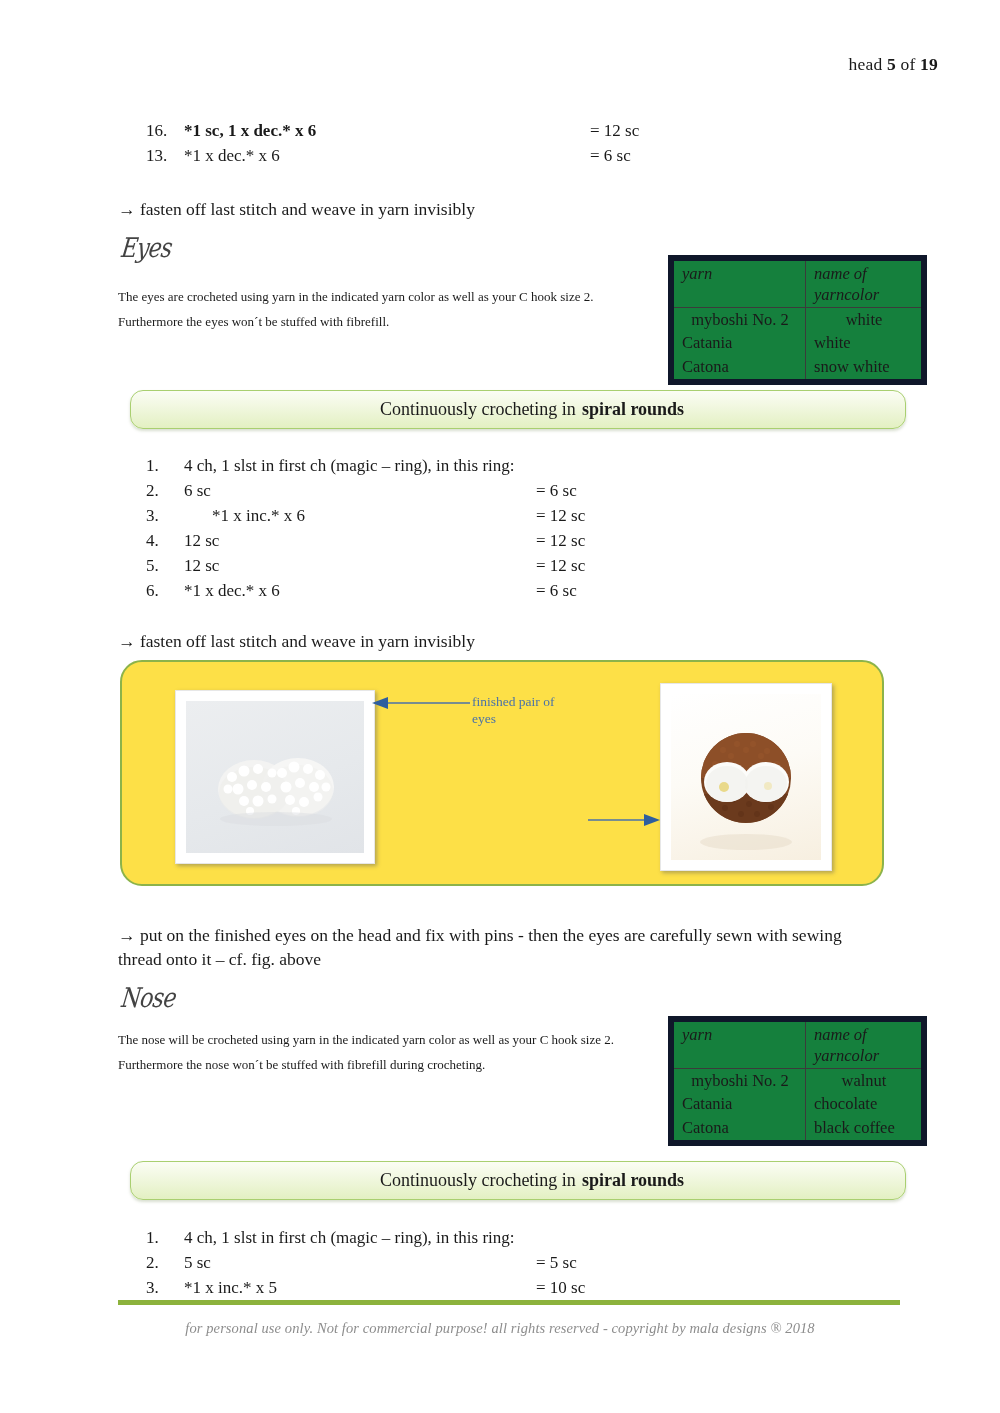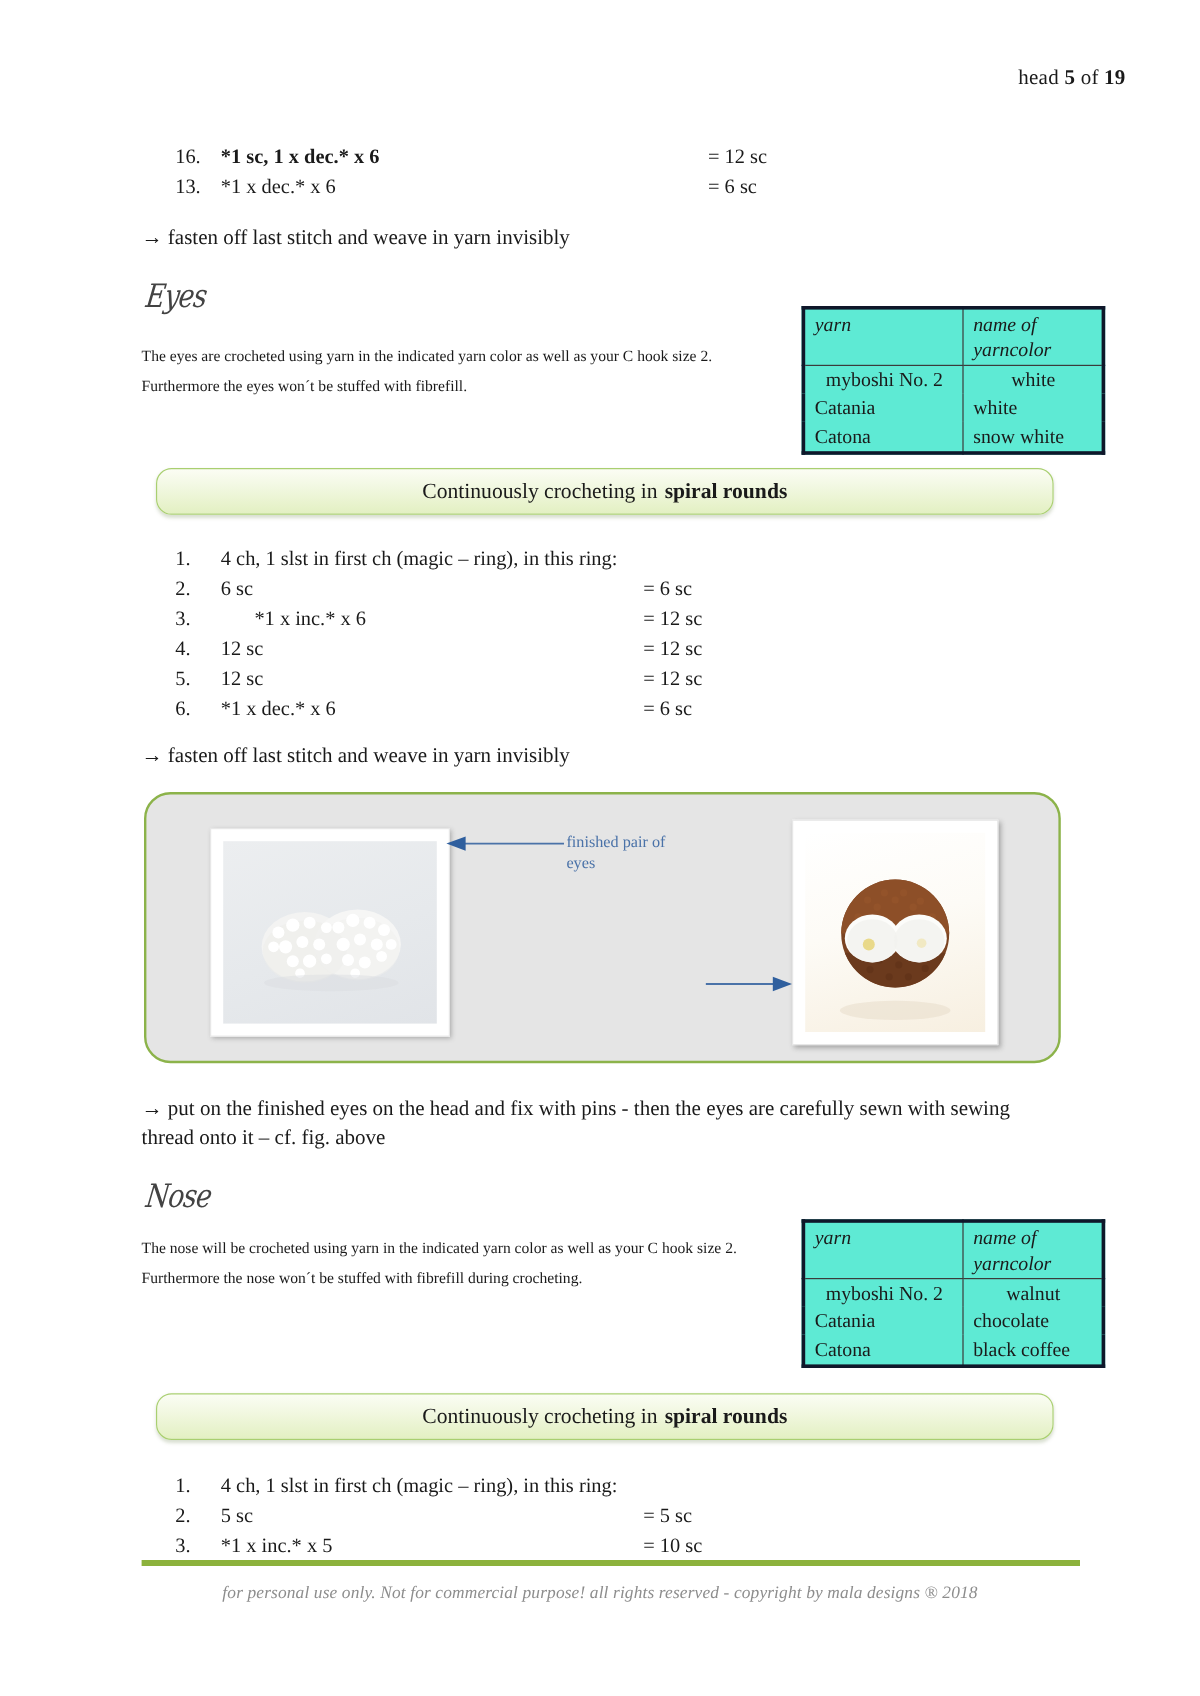--- a/index.html
+++ b/index.html
@@ -41,20 +41,21 @@
     width: 30px;
   }
   .prow .txt { position: absolute; }
   .prow .cnt { position: absolute; }
 
   
   .arrow-para {
     position: absolute;
     font-size: 17.5px;
     line-height: 24px;
+    margin-top: 12px;
   }
 
   
   .script-head {
     position: absolute;
     font-family: "DejaVu Serif", "Liberation Serif", serif;
     font-style: italic;
     font-weight: normal;
     font-size: 27px;
     color: #2a2a2a;
@@ -68,23 +69,23 @@
   .body-para {
     position: absolute;
     font-size: 13px;
     line-height: 24.5px;
   }
 
   
   .yarn-table {
     position: absolute;
     border-collapse: collapse;
-    border: 3px solid #0f172a;
+    border: 6px solid #0f172a;
     font-size: 16.5px;
-    background: #5eead4;
+    background: #15803d;
   }
   .yarn-table td {
     border: 1px solid #3b3b3b;
     padding: 2px 7px 2px 8px;
     vertical-align: top;
     line-height: 21px;
   }
   .yarn-table .hd {
     font-style: italic;
     border-bottom: 1px solid #3b3b3b;
@@ -100,29 +101,30 @@
     border: 1.6px solid #a9cf70;
     border-radius: 13px;
     background: linear-gradient(to bottom, #fbfdf4 0%, #f2f8e2 38%, #e3f0c2 100%);
     box-shadow: 0 2px 3px rgba(120,140,90,.28);
     text-align: center;
     font-size: 18px;
     display: flex;
     align-items: center;
     justify-content: center;
     gap: 6px;
+    padding-left: 28px;
   }
   .banner b { font-weight: bold; }
 
   
   .figure-box {
     position: absolute;
     border: 2.4px solid #8cb34a;
     border-radius: 22px;
-    background: #e5e5e5;
+    background: #fde047;
   }
   .photo-frame {
     position: absolute;
     background: #ffffff;
     border: 1px solid #e7e7e7;
     box-shadow: 2px 2px 4px rgba(90,90,90,.45);
     padding: 0;
   }
   .photo-inner {
     position: absolute;

